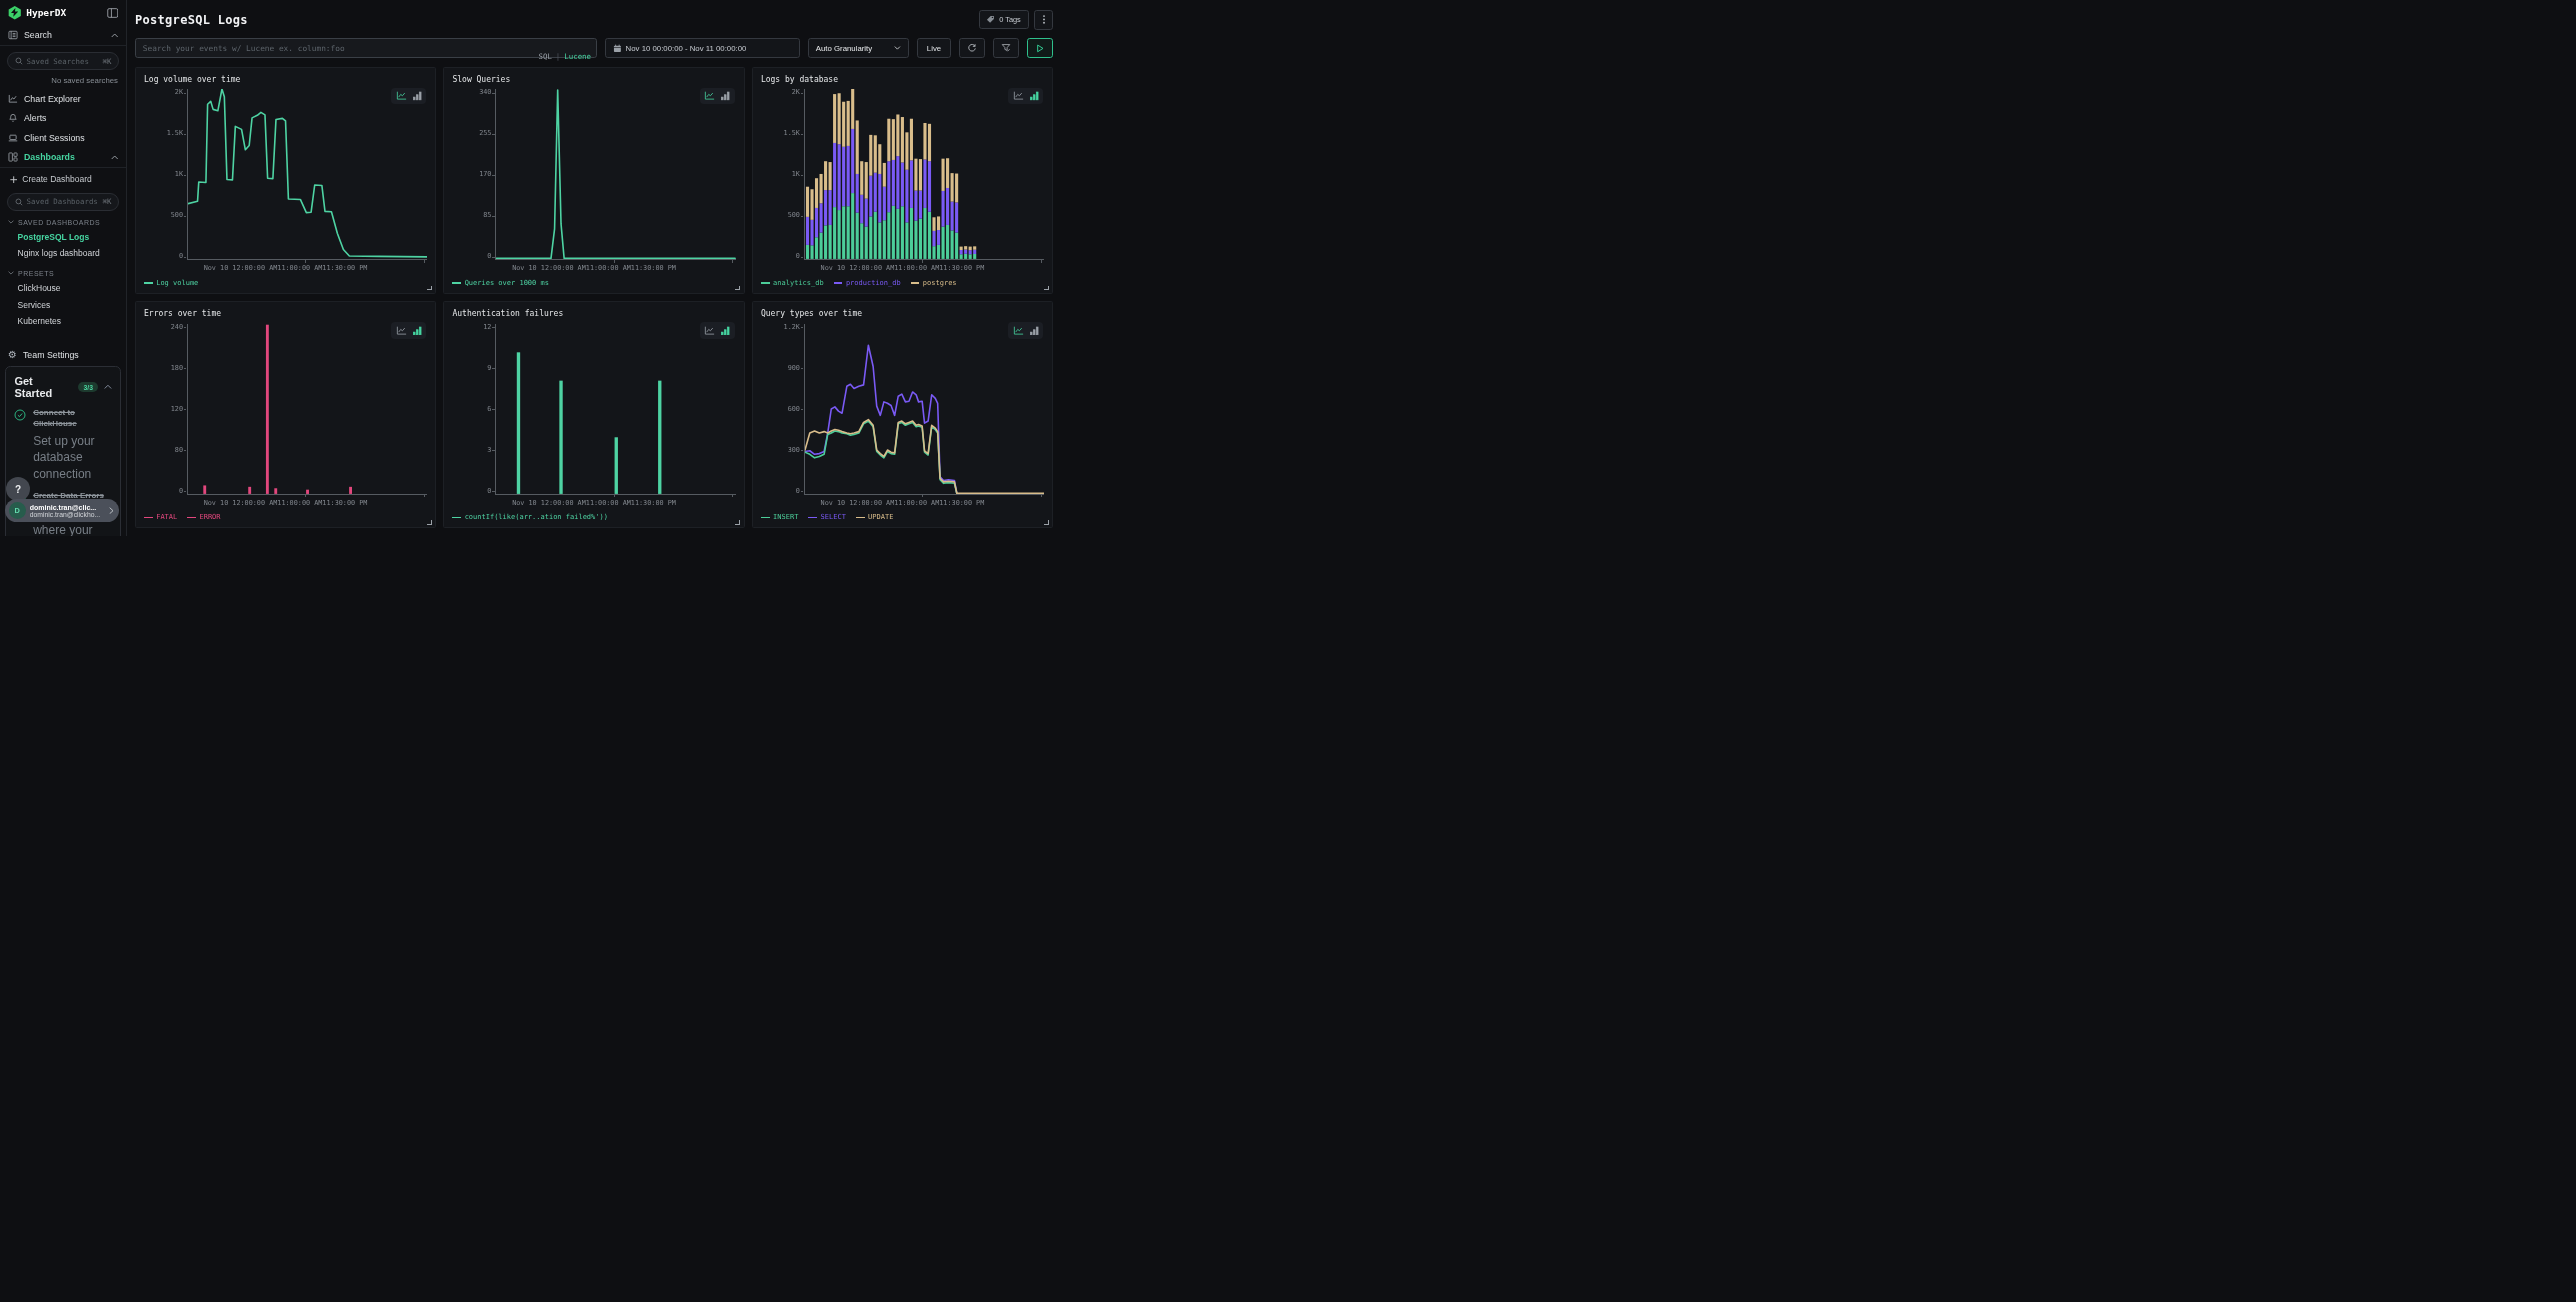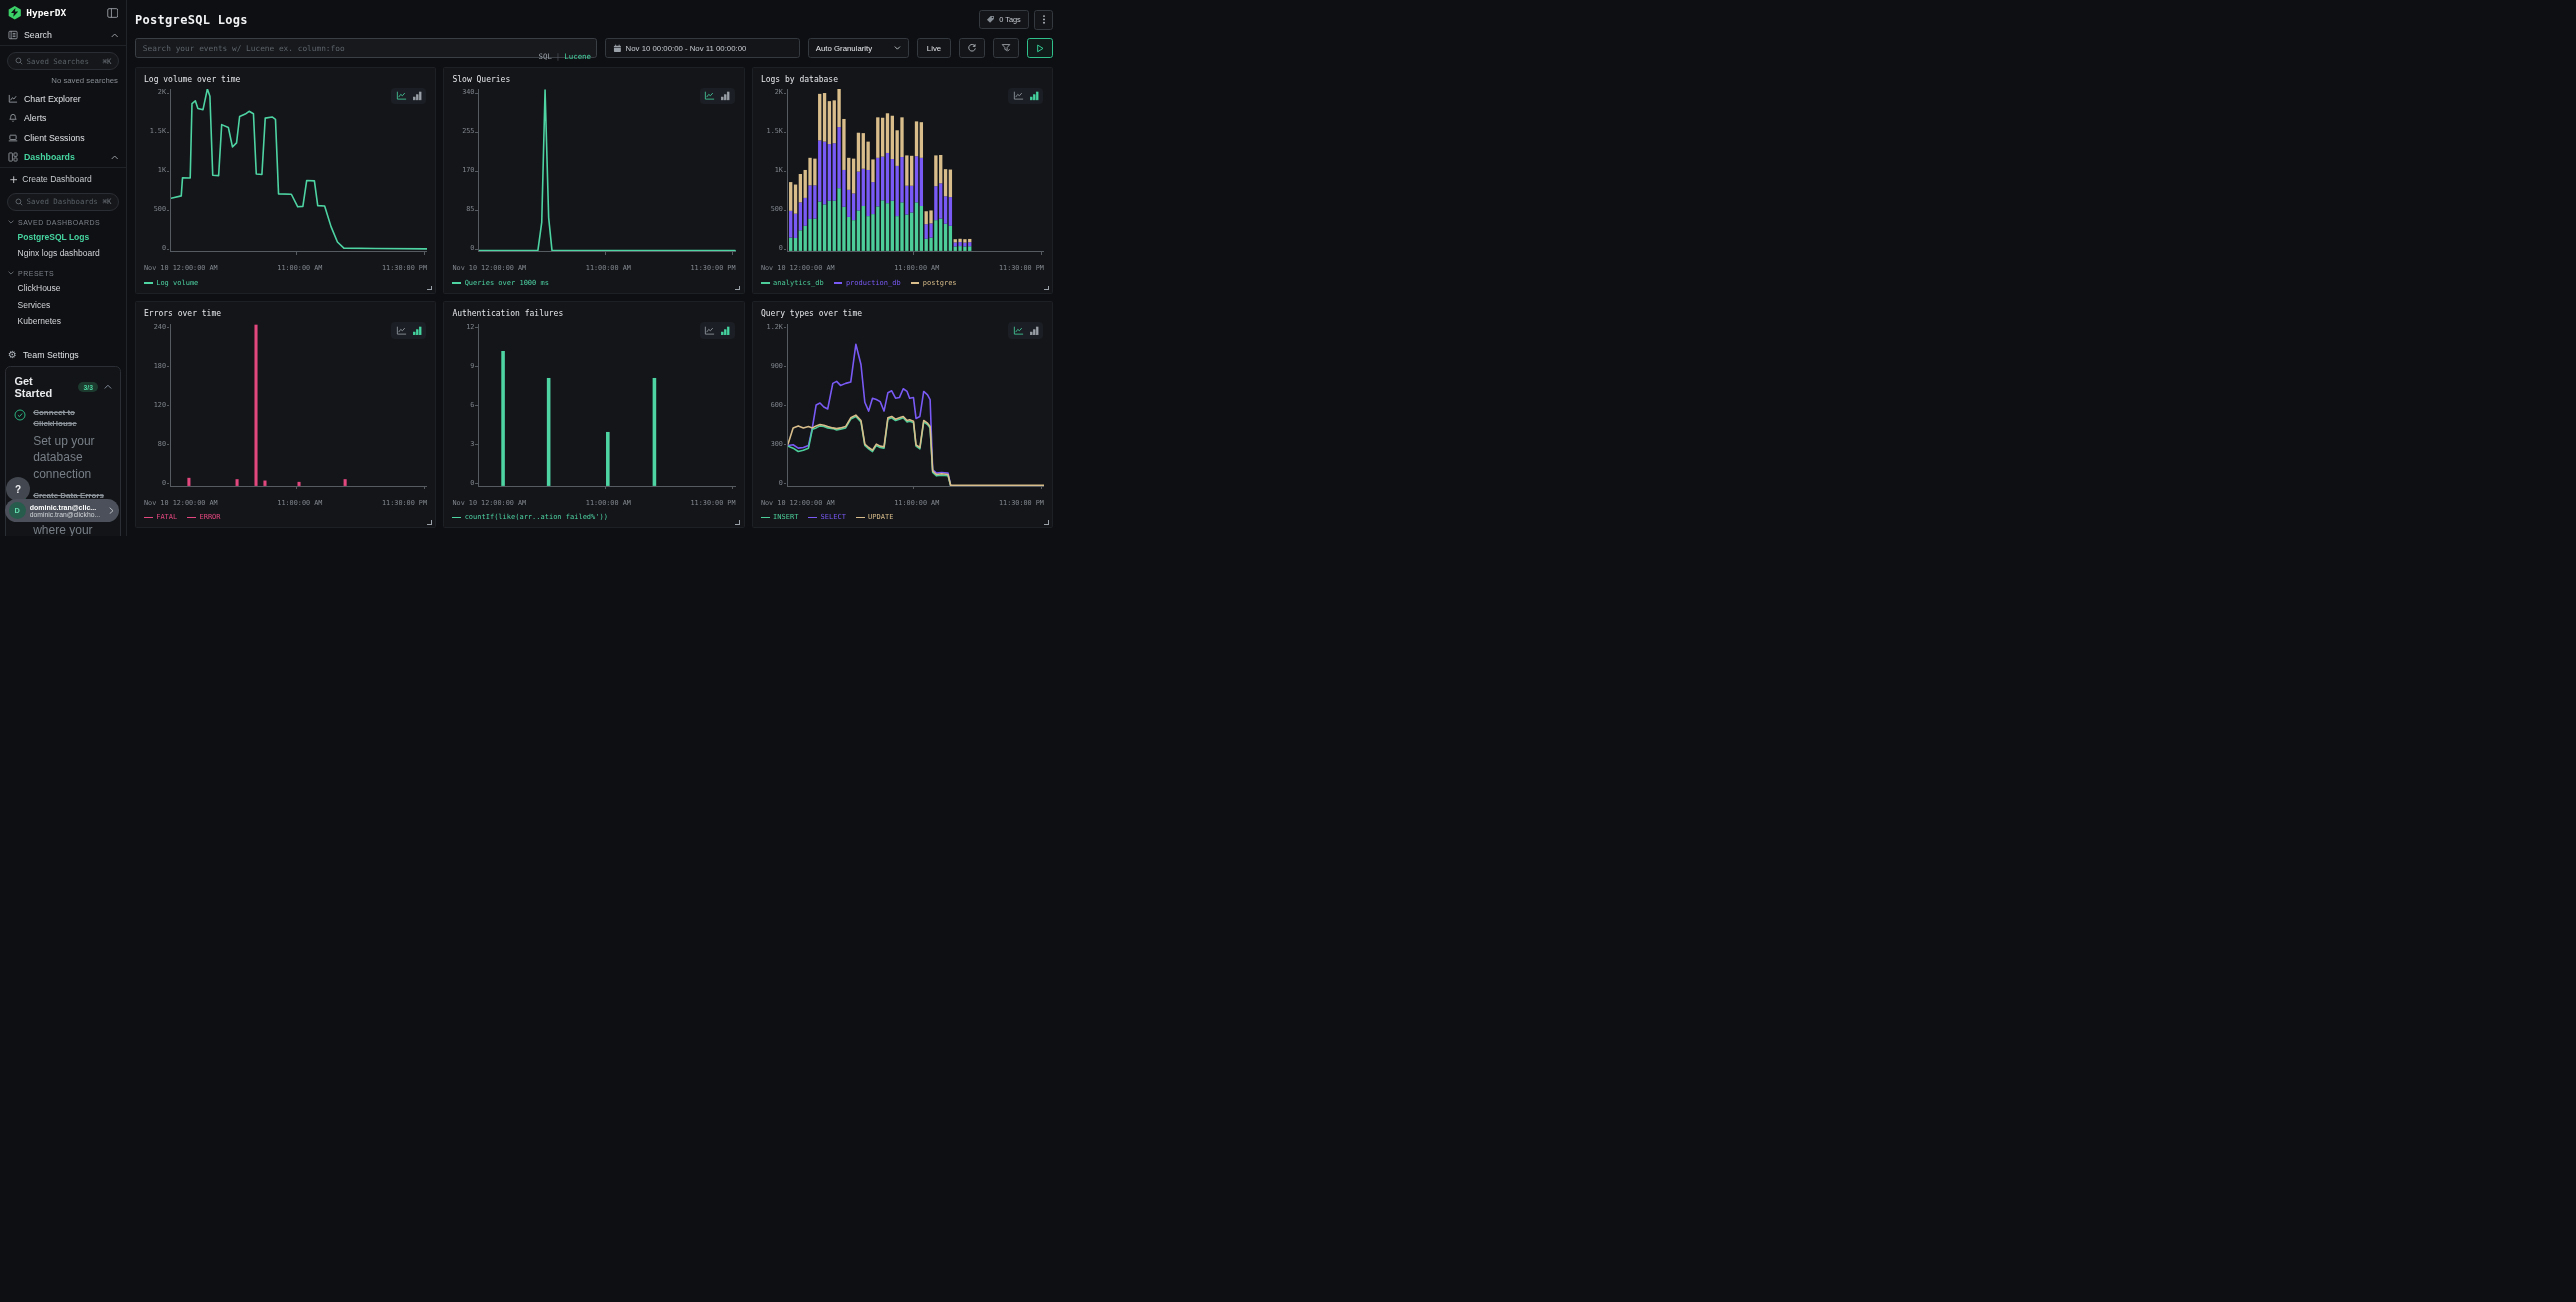--- a/index.html
+++ b/index.html
@@ -71,29 +71,29 @@
   
   .grid { display:grid; grid-template-columns:repeat(3,1fr); grid-template-rows:227px 227px; gap:7.4px; margin-top:8.8px; }
   .panel { position:relative; background:#131519; border:0.7px solid #1d2025; border-radius:1.4px; padding:6.8px 8px 5.4px; display:flex; flex-direction:column; min-width:0; }
   .panel-title { font-family:"DejaVu Sans Mono",monospace; font-size:8px; font-weight:normal; color:#e6e8ea; }
   .chart-toggle { position:absolute; top:20px; right:8.8px; background:#1b1e24; border-radius:4px; padding:3.4px 4.7px; display:flex; gap:6px; z-index:2; }
   .tbtn { background:none; border:none; padding:0; cursor:pointer; display:flex; align-items:center; }
   .tbtn svg { stroke:#9ba1a8; }
   .tbtn svg .fillpart { fill:#9ba1a8; }
   .tbtn.active svg { stroke:#46d5a1; }
   .tbtn.active svg .fillpart { fill:#46d5a1; }
-  .plot-row { flex:1; display:flex; margin-top:5.4px; min-height:0; }
+  .plot-row { flex:1; display:flex; margin-top:5.4px; min-height:0;margin-left:17px; }
   .y-axis { width:26px; display:flex; flex-direction:column; justify-content:space-between; align-items:flex-end; padding-right:4px; font-family:"DejaVu Sans Mono",monospace; font-size:6.8px; color:#82878e; }
   .ytick { position:relative; line-height:6.8px; }
   .ytick::after { content:''; position:absolute; right:-3.4px; top:50%; width:2.7px; height:0.7px; background:#565b61; }
   .plot { flex:1; position:relative; border-left:0.7px solid #565b61; border-bottom:0.7px solid #565b61; min-width:0; }
   .plot-svg { position:absolute; left:0; top:0; width:100%; height:100%; display:block; }
   .tick { position:absolute; bottom:-3.4px; width:0.7px; height:3.4px; background:#565b61; }
   .tick-mid { left:49%; } .tick-end { right:1%; }
-  .x-labels { display:flex; justify-content:space-between; font-family:"DejaVu Sans Mono",monospace; font-size:6.8px; color:#82878e; margin-top:12px; white-space:nowrap; }
+  .x-labels { display:flex; justify-content:center; font-family:"DejaVu Sans Mono",monospace; font-size:6.8px; color:#82878e; margin-top:4px; white-space:nowrap; }
   .legend { display:flex; gap:10px; margin-top:6px; font-family:"DejaVu Sans Mono",monospace; font-size:7px; min-height:9.5px; }
   .legend-item { display:flex; align-items:center; gap:3.4px; }
   .dash { width:8.8px; height:1.4px; display:inline-block; }
   .resize-handle { position:absolute; right:3.4px; bottom:2.7px; width:4.7px; height:4.7px; border-right:1.4px solid #9ba1a8; border-bottom:1.4px solid #9ba1a8; cursor:nwse-resize; }
 </style>
 </head>
 <body>
 
 <div class="app">
 

